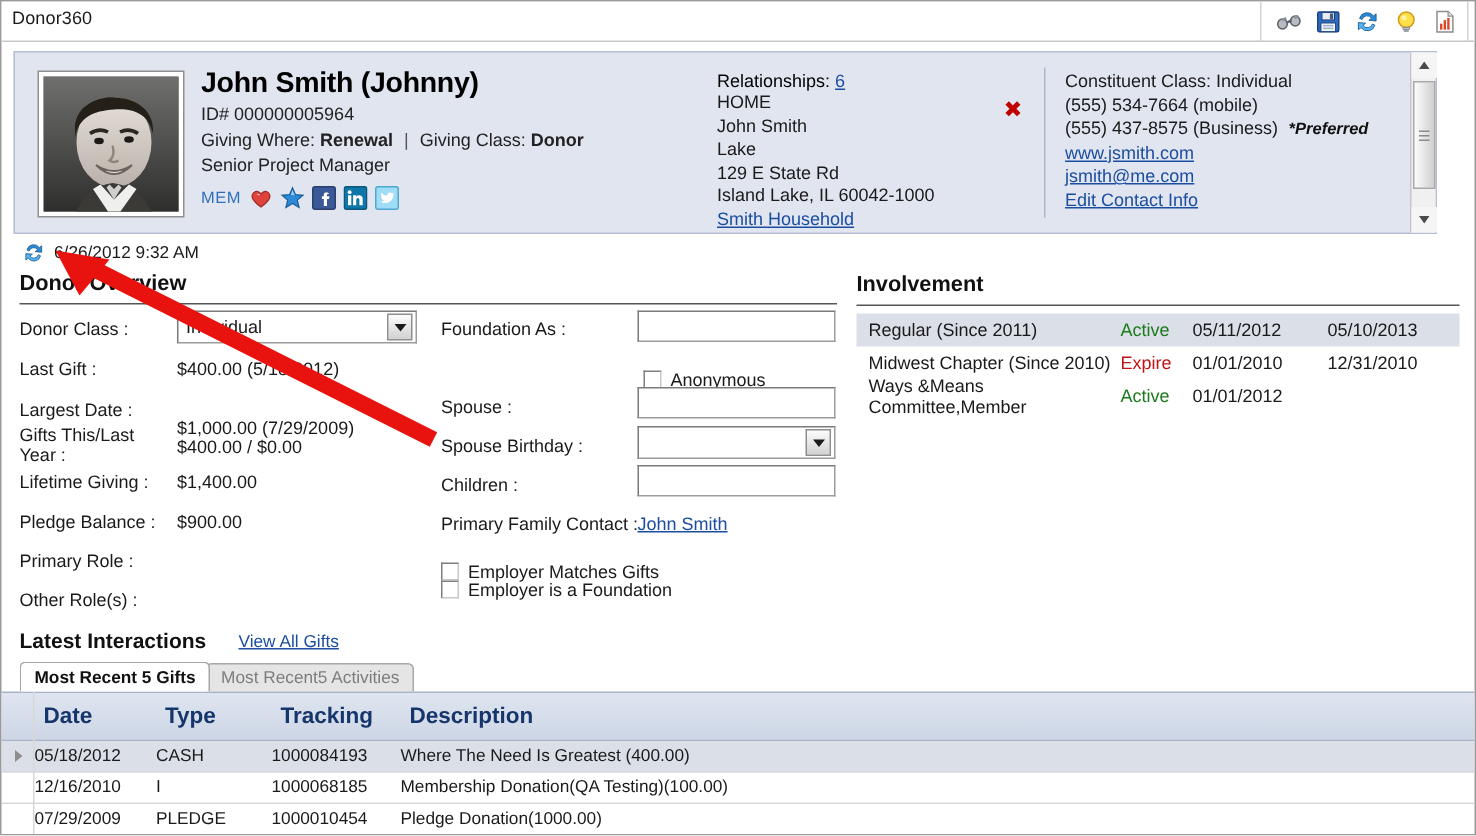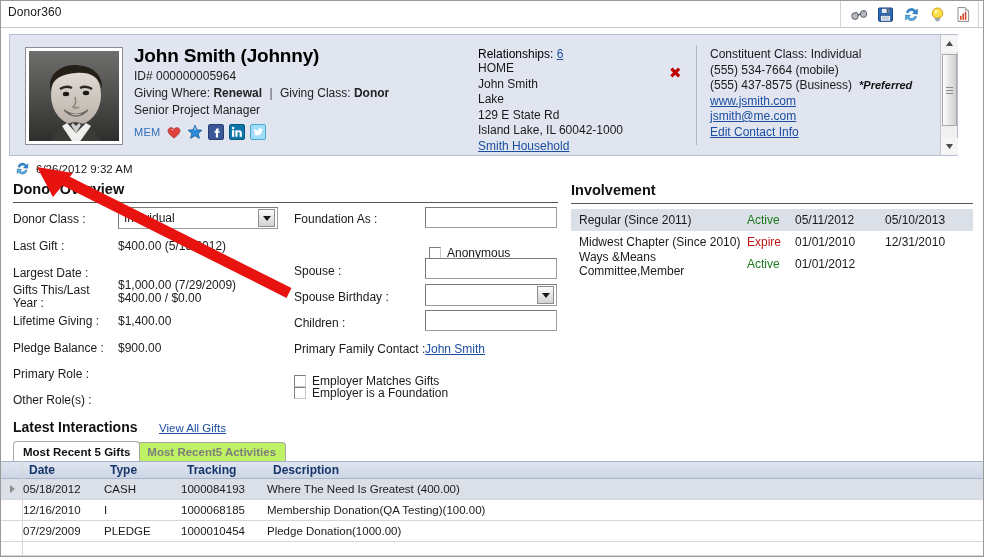--- a/index.html
+++ b/index.html
@@ -200,29 +200,29 @@
     font-size: 11.5px; line-height: 19px;
     border: 1px solid #a7a7a7; border-bottom: none;
     border-radius: 4px 4px 0 0;
     cursor: pointer; position: relative;
   }
   .tab.active {
     background: #ffffff; color: #111; font-weight: bold;
     z-index: 2; height: 20px; line-height: 20px;
   }
   .tab.inactive {
-    background: #bef264; color: #7d7d7d; margin-left: -3px; font-weight: bold;
+    background: #e5e5e5; color: #7d7d7d; margin-left: -3px;
   }
 
   #grid { position: absolute; left: 0; top: 460px; width: 982px; }
   #grid-head {
-    display: flex; height: 18px; align-items: center;
+    display: flex; height: 33px; align-items: center;
     background: linear-gradient(to bottom,#dfe5f0,#cdd6e6);
     border-top: 1px solid #a9b3c7; border-bottom: 1px solid #a9b3c7;
-    font-size: 12px; font-weight: bold; color: #16366b;
+    font-size: 15px; font-weight: bold; color: #16366b;
   }
   .gh { padding-left: 6px; }
   .grow {
     display: flex; height: 21px; align-items: center;
     font-size: 11.5px; color: #1a1a1a;
     border-bottom: 1px solid #d7d7d7;
   }
   .grow.sel { background: #dbdfe8; }
   .c-exp { width: 22px; display: flex; justify-content: center; align-items: center; }
   .c-exp span {

